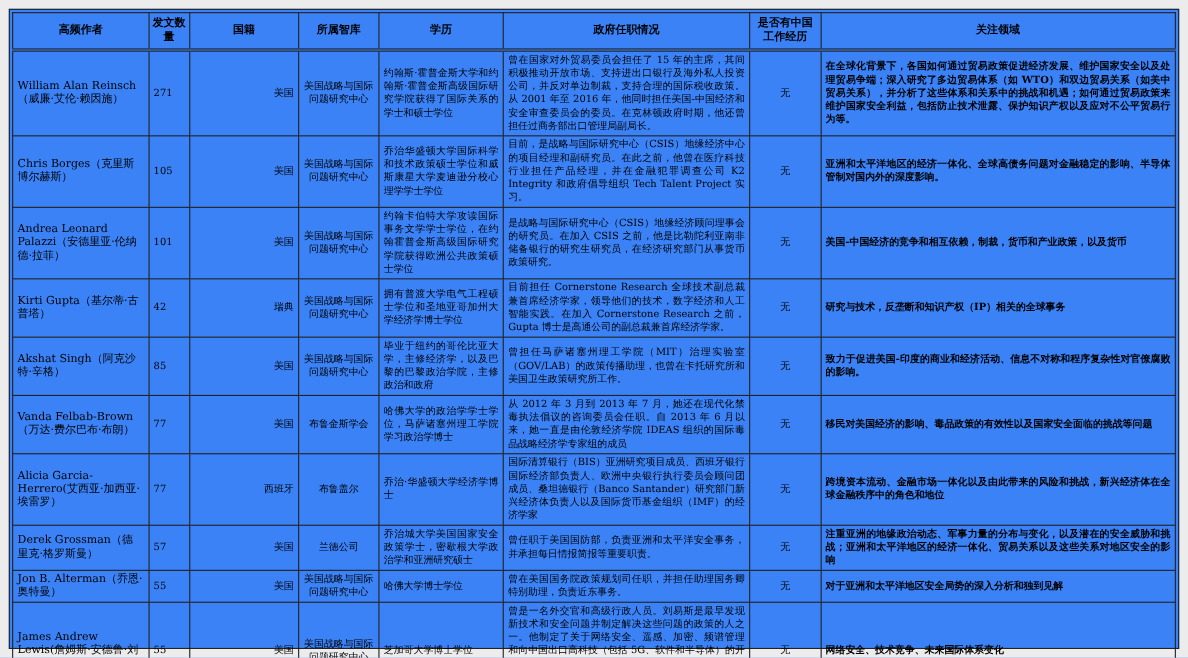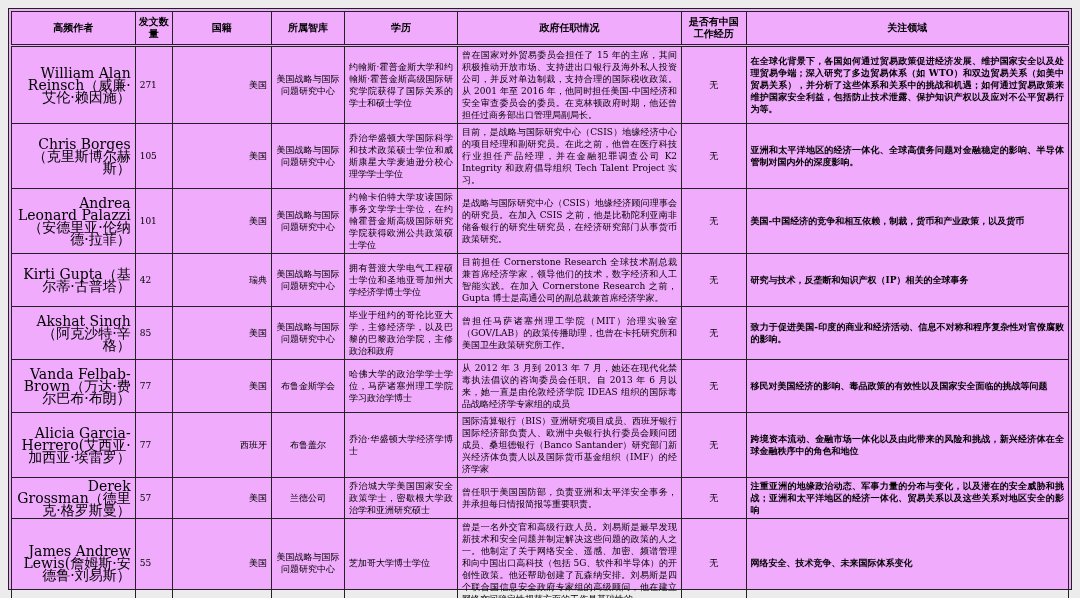--- a/index.html
+++ b/index.html
@@ -5,39 +5,39 @@
   html,body{margin:0;padding:0;}
   body{
     width:1080px;height:598px;overflow:hidden;
     background:#ececec;
     font-family:"DejaVu Serif","Liberation Serif",serif;
     color:#000;
   }
   .page{width:1080px;height:598px;box-sizing:border-box;padding:8px;}
   .table-frame{
     box-sizing:border-box;width:100%;height:100%;
-    border:1px solid #222;background:#f0abfc;padding:2px;
+    border:1px solid #222;background:#3b82f6;padding:2px;
   }
   table{
     width:100%;height:100%;border-collapse:collapse;table-layout:fixed;
     font-size:9px;line-height:12px;
   }
   th,td{
     border:1px solid #222;
     padding:2px 4px;
     vertical-align:middle;
     word-break:break-word;
     overflow:hidden;
   }
   th{
     font-weight:bold;font-size:10px;text-align:center;
     border-bottom:3px double #222;
     padding:4px 2px;
   }
-  td.c-author{text-align:right;font-size:14px;}
+  td.c-author{text-align:left;font-size:10px;}
   td.c-count{text-align:left;}
   td.c-nationality{text-align:right;}
   td.c-think{text-align:center;}
   td.c-edu{text-align:justify;}
   td.c-gov{text-align:justify;}
   td.c-china{text-align:center;}
   td.c-focus{text-align:justify;font-weight:bold;}
   col.w-author{width:11.7%;}
   col.w-count{width:3.5%;}
   col.w-nationality{width:9.4%;}
@@ -150,20 +150,30 @@
             <td class="c-author">Derek Grossman（德里克·格罗斯曼）</td>
             <td class="c-count">57</td>
             <td class="c-nationality">美国</td>
             <td class="c-think">兰德公司</td>
             <td class="c-edu">乔治城大学美国国家安全政策学士，密歇根大学政治学和亚洲研究硕士</td>
             <td class="c-gov">曾任职于美国国防部，负责亚洲和太平洋安全事务，并承担每日情报简报等重要职责。</td>
             <td class="c-china">无</td>
             <td class="c-focus">注重亚洲的地缘政治动态、军事力量的分布与变化，以及潜在的安全威胁和挑战；亚洲和太平洋地区的经济一体化、贸易关系以及这些关系对地区安全的影响</td>
           </tr>
           <tr>
+            <td class="c-author">Jon B. Alterman（乔恩·奥特曼）</td>
+            <td class="c-count">55</td>
+            <td class="c-nationality">美国</td>
+            <td class="c-think">美国战略与国际问题研究中心</td>
+            <td class="c-edu">哈佛大学博士学位</td>
+            <td class="c-gov">曾在美国国务院政策规划司任职，并担任助理国务卿特别助理，负责近东事务。</td>
+            <td class="c-china">无</td>
+            <td class="c-focus">对于亚洲和太平洋地区安全局势的深入分析和独到见解</td>
+          </tr>
+          <tr>
             <td class="c-author">James Andrew Lewis(詹姆斯·安德鲁·刘易斯）</td>
             <td class="c-count">55</td>
             <td class="c-nationality">美国</td>
             <td class="c-think">美国战略与国际问题研究中心</td>
             <td class="c-edu">芝加哥大学博士学位</td>
             <td class="c-gov">曾是一名外交官和高级行政人员。刘易斯是最早发现新技术和安全问题并制定解决这些问题的政策的人之一。他制定了关于网络安全、遥感、加密、频谱管理和向中国出口高科技（包括 5G、软件和半导体）的开创性政策。他还帮助创建了瓦森纳安排。刘易斯是四个联合国信息安全政府专家组的高级顾问，他在建立网络空间稳定性规范方面的工作是基础性的。</td>
             <td class="c-china">无</td>
             <td class="c-focus">网络安全、技术竞争、未来国际体系变化</td>
           </tr>
         </tbody>

